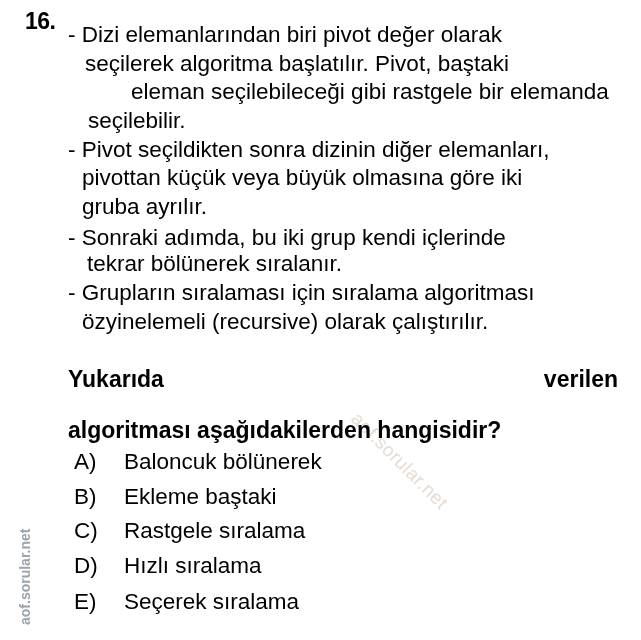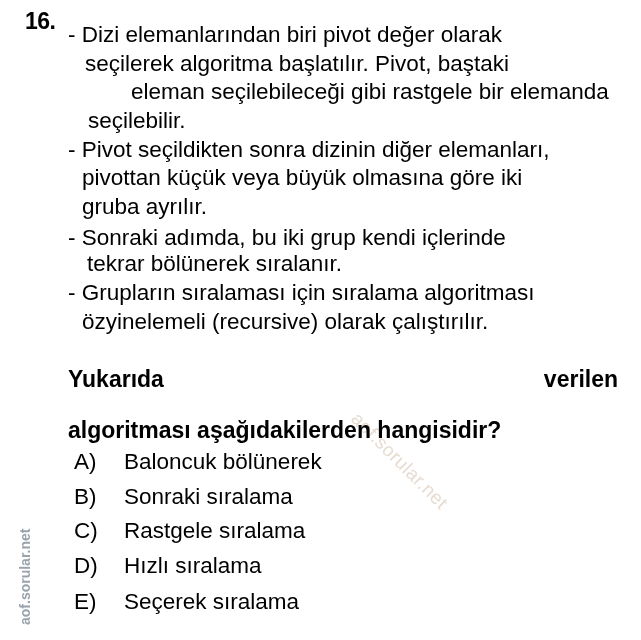--- a/index.html
+++ b/index.html
@@ -107,21 +107,21 @@
       <span>verilen</span>
     </div>
     <div class="stem" style="top:374px;margin-top:42px;">algoritması aşağıdakilerden hangisidir?</div>
   </div>
 
   <div>
     <div class="opt" style="top:448px;">
       <span class="letter">A)</span><span>Baloncuk bölünerek</span>
     </div>
     <div class="opt" style="top:483px;">
-      <span class="letter">B)</span><span>Sonraki sıralama</span>
+      <span class="letter">B)</span><span>Ekleme baştaki</span>
     </div>
     <div class="opt" style="top:517px;">
       <span class="letter">C)</span><span>Rastgele sıralama</span>
     </div>
     <div class="opt" style="top:552px;">
       <span class="letter">D)</span><span>Hızlı sıralama</span>
     </div>
     <div class="opt" style="top:588px;">
       <span class="letter">E)</span><span>Seçerek sıralama</span>
     </div>

